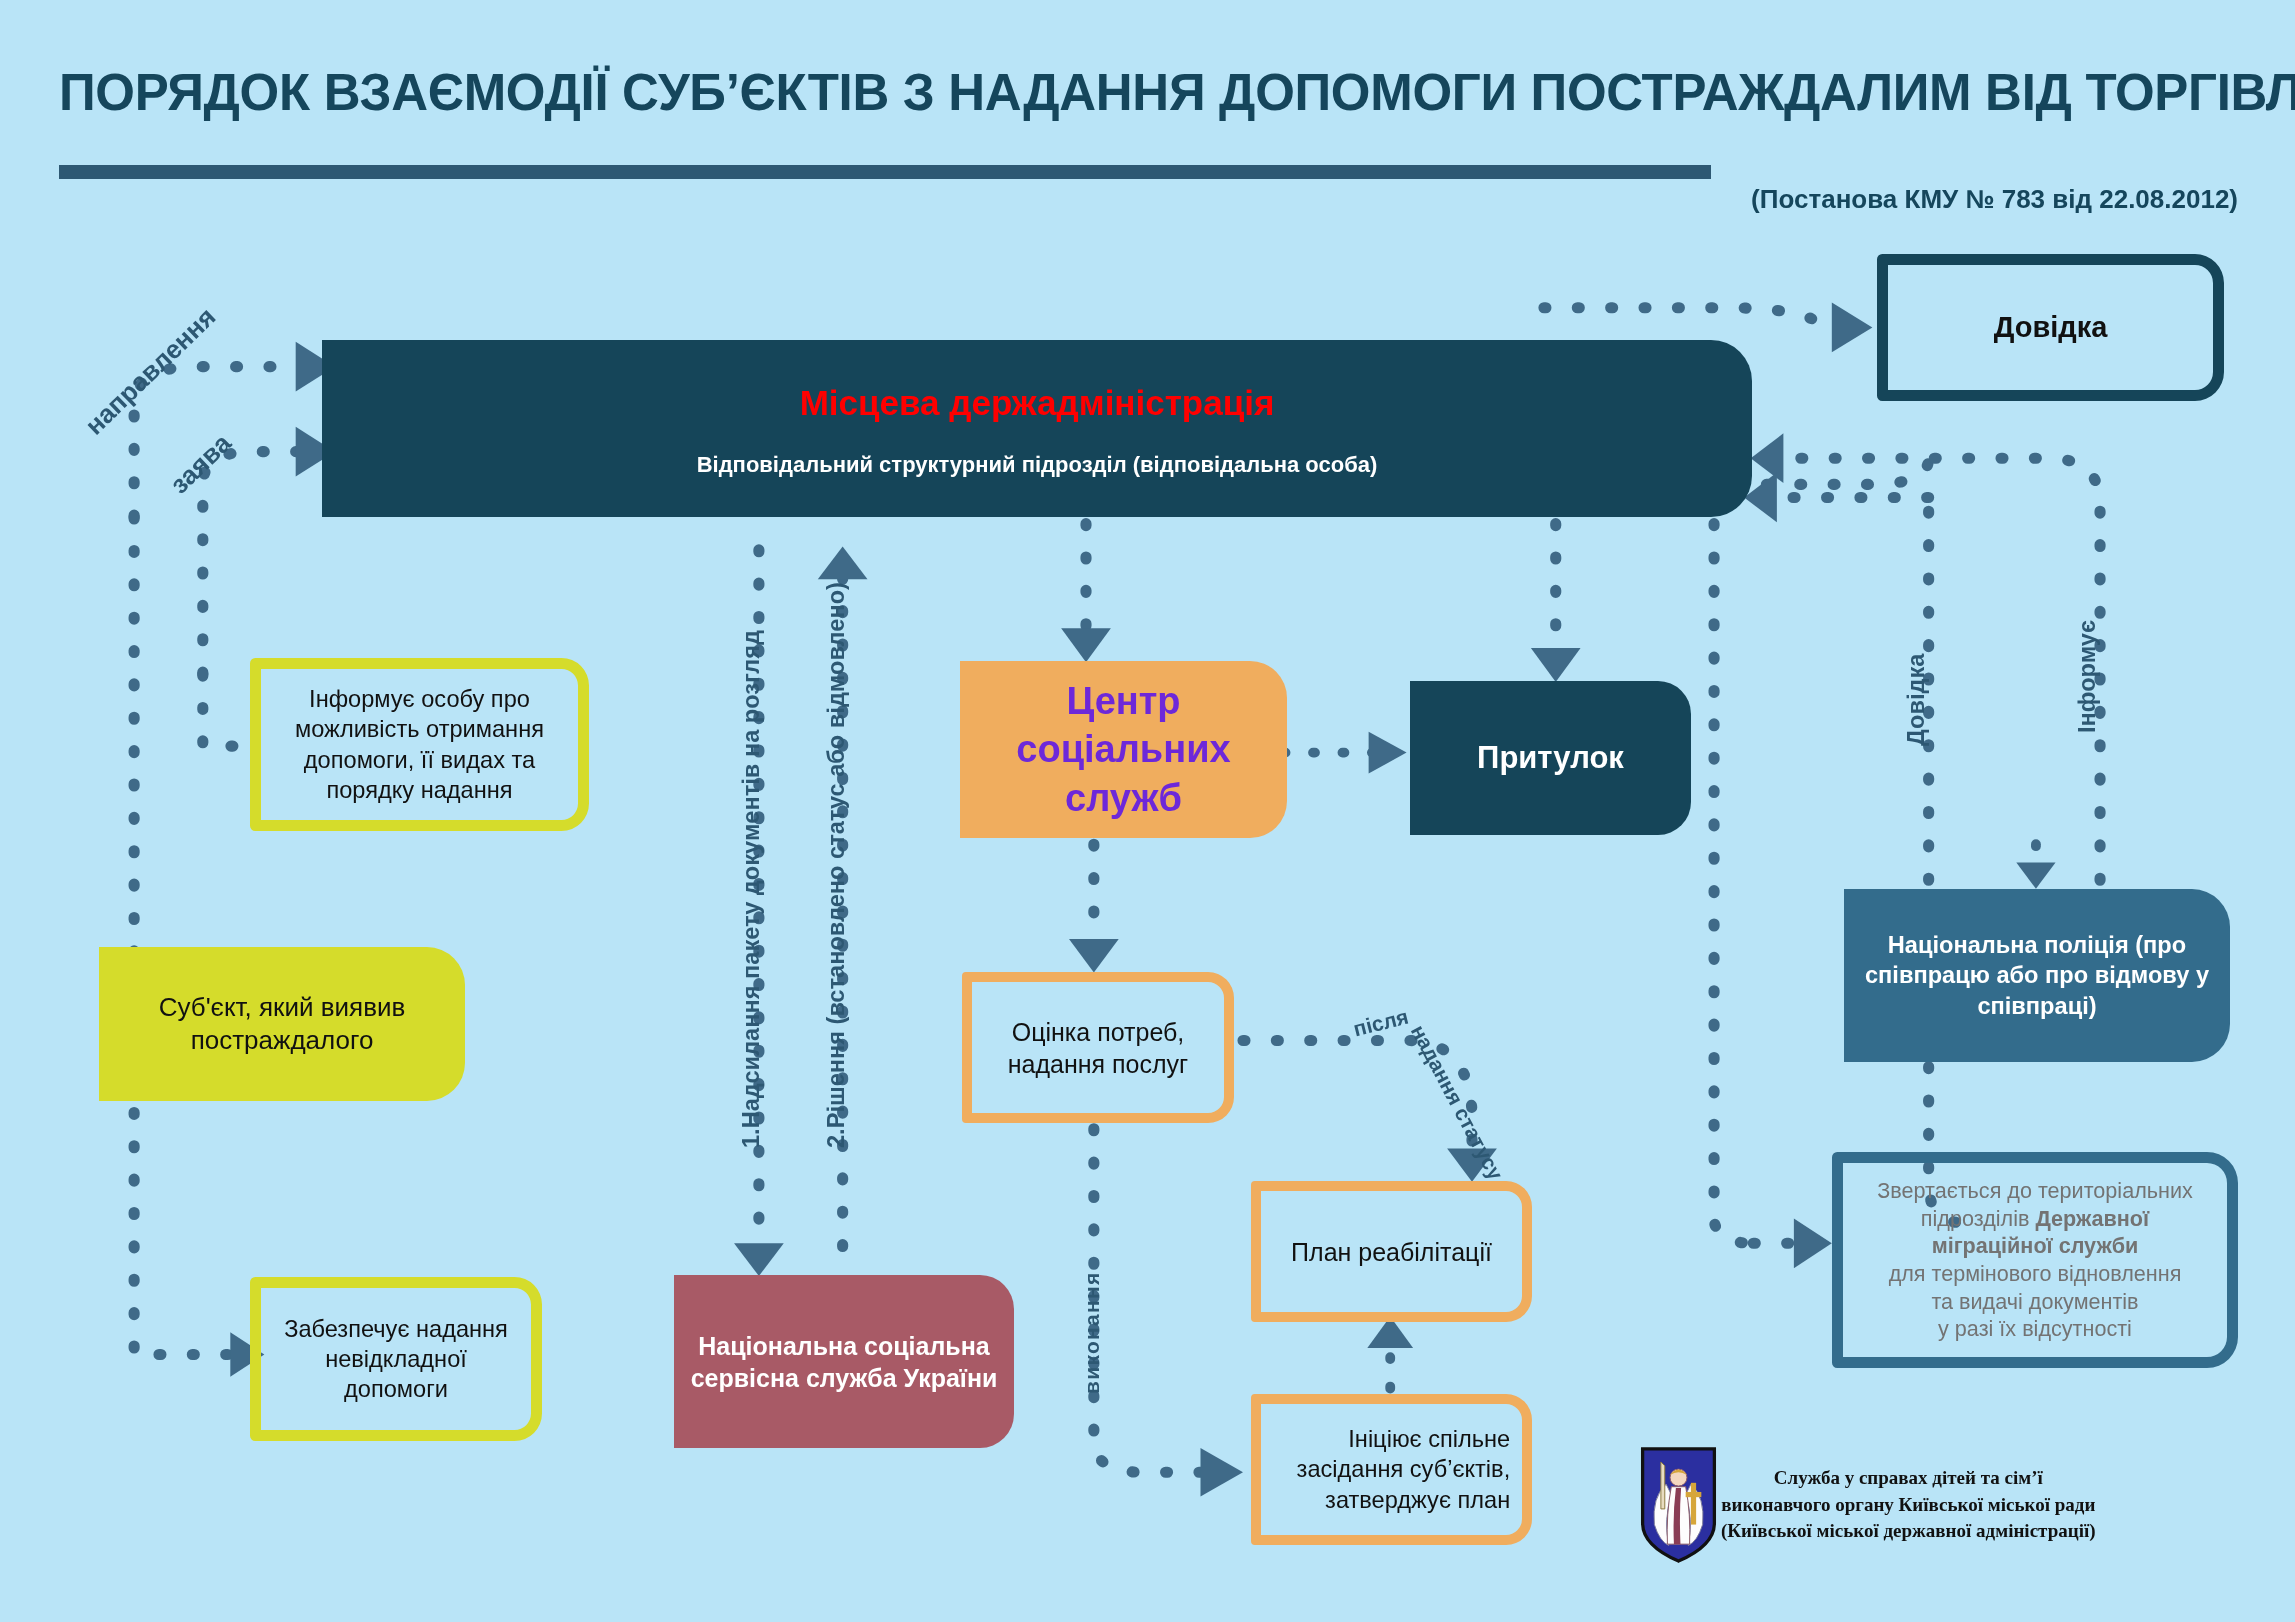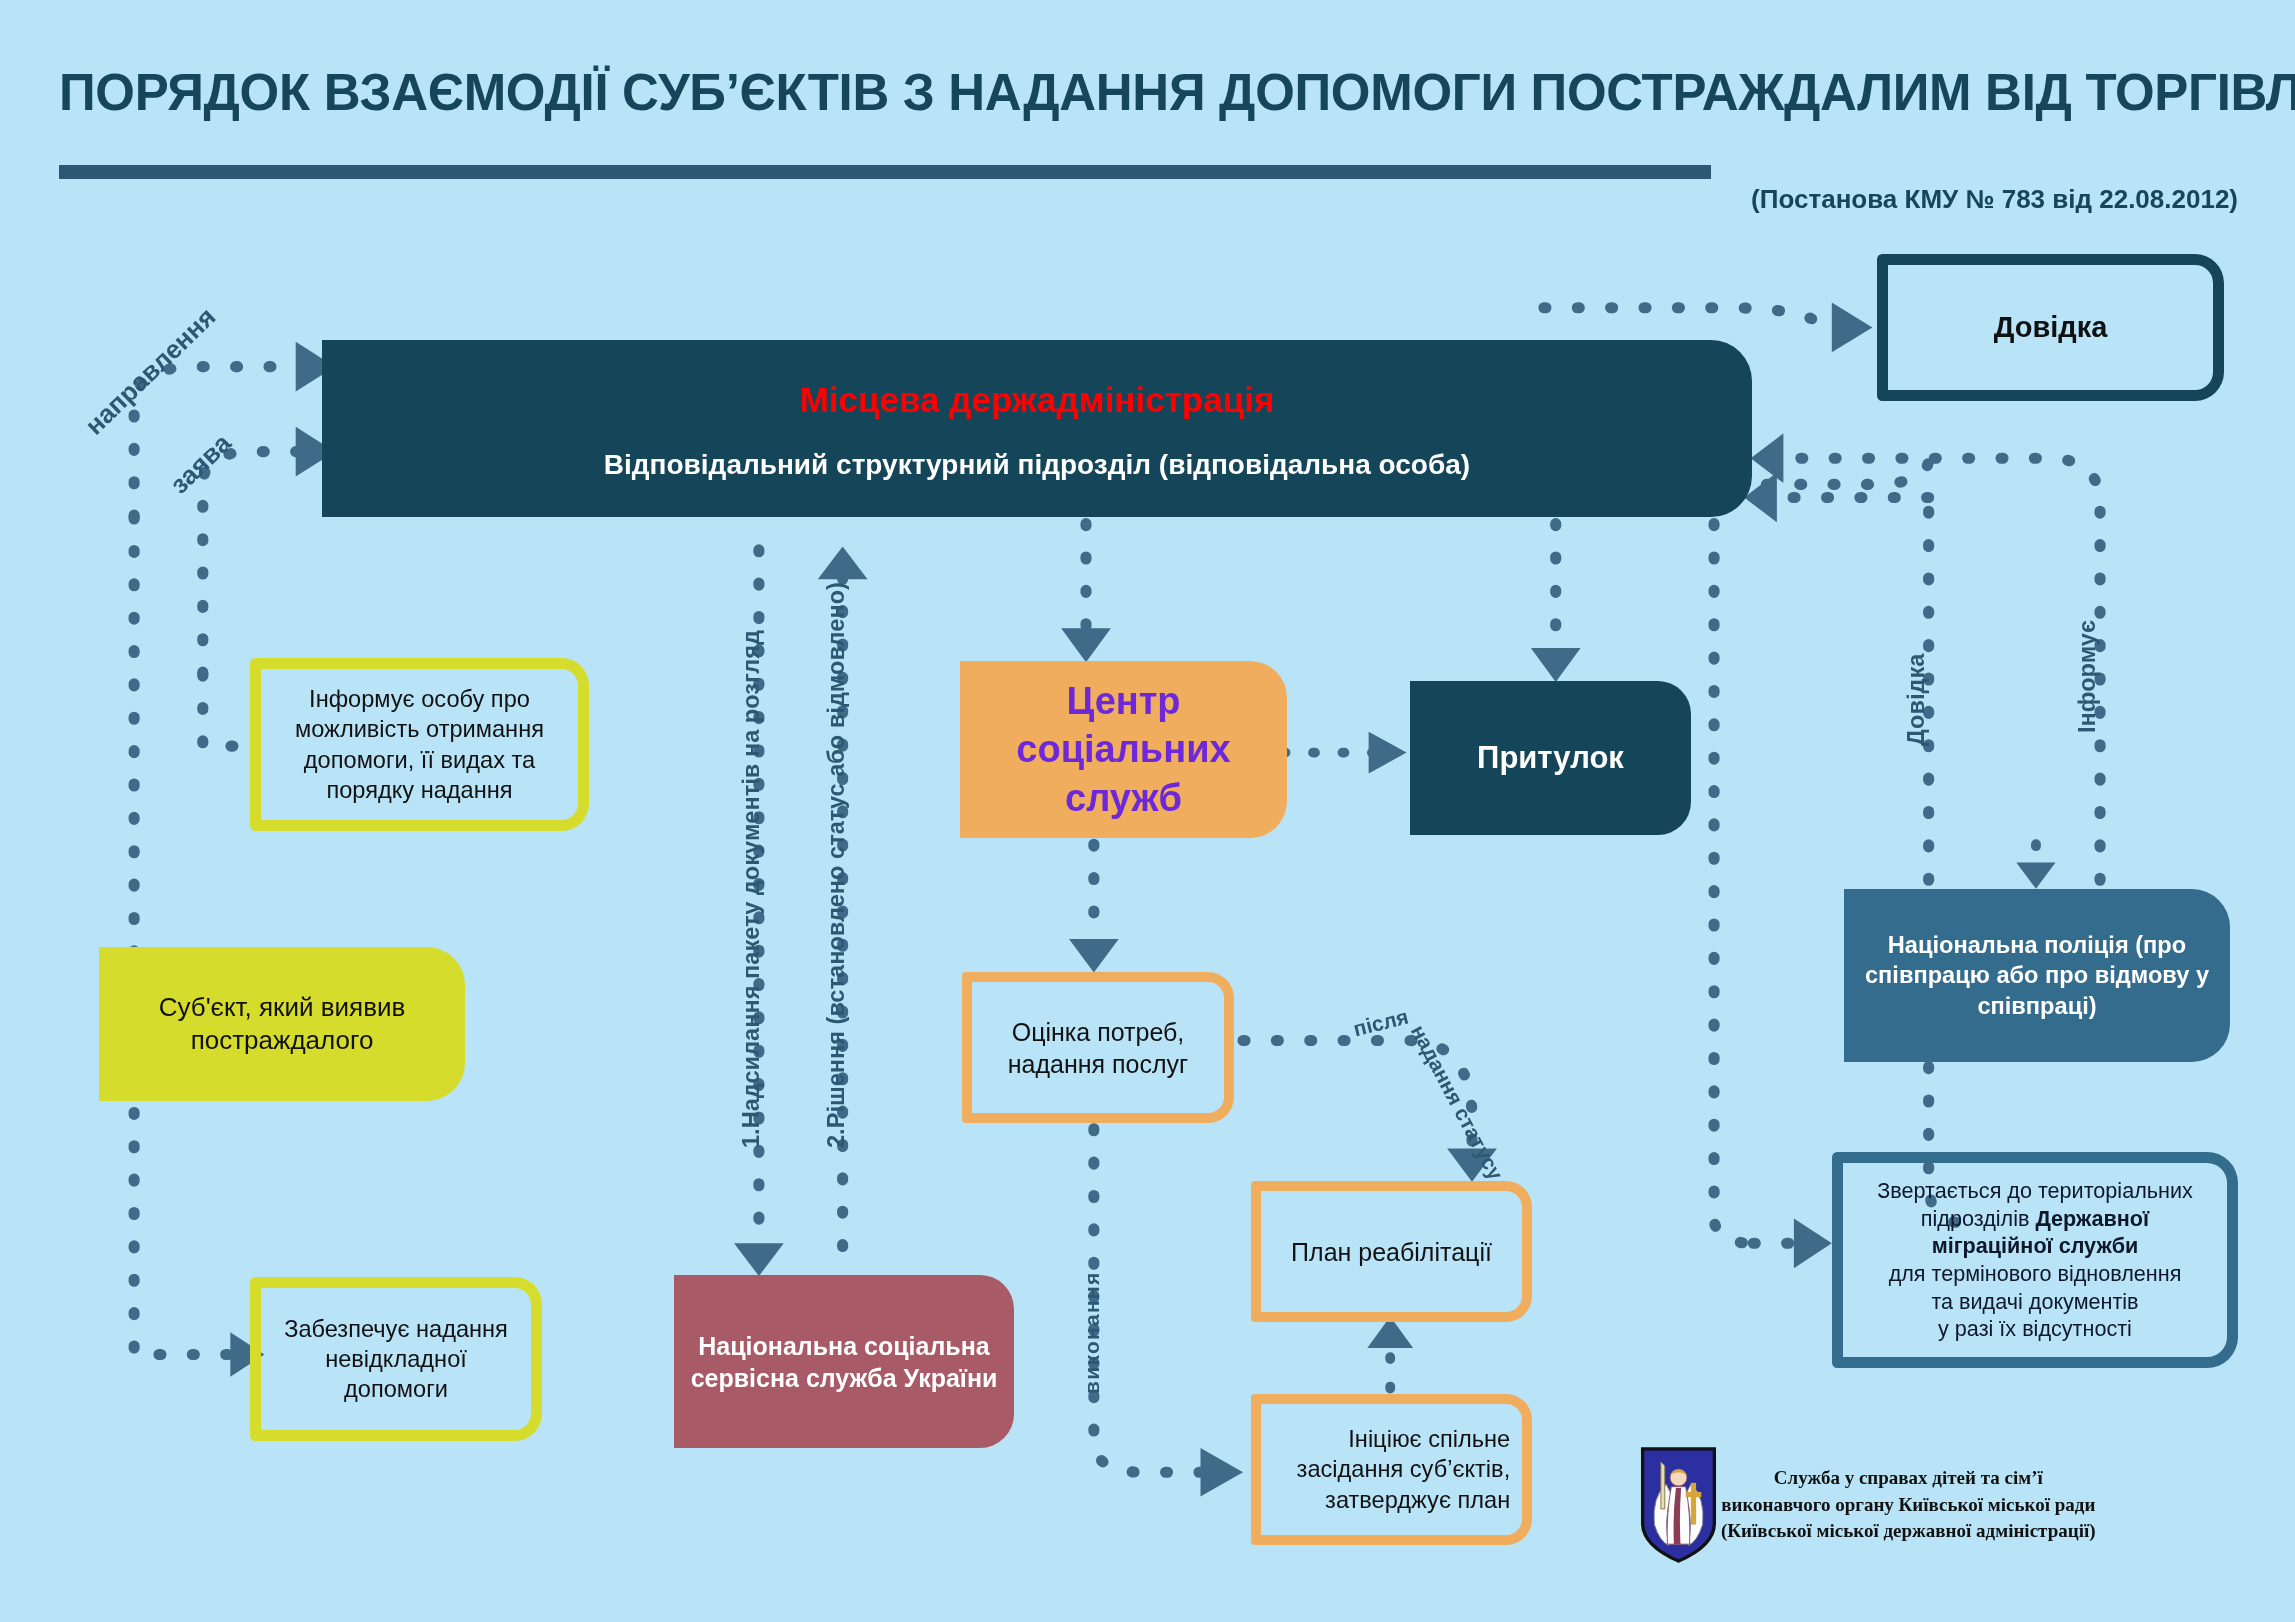--- a/index.html
+++ b/index.html
@@ -39,21 +39,21 @@
   }
 
   
   #admin-box{
     left:322px;top:340px;width:1430px;height:177px;
     background:#154559;
     border-radius:0 41px 41px 0;
     display:flex;flex-direction:column;align-items:center;justify-content:center;
   }
   #admin-title{color:#ff0000;font-weight:bold;font-size:35px;margin-top:3.9px;}
-  #admin-sub{color:#ffffff;font-weight:bold;font-size:28px;margin-top:29px;}
+  #admin-sub{color:#ffffff;font-weight:bold;font-size:22px;margin-top:29px;}
 
   
   #dovidka-box{
     left:1877px;top:254px;width:347px;height:147px;
     border:11px solid #154559;border-radius:5.2px 29px 29px 5.2px;
     color:#111;font-weight:bold;font-size:29px;
     background:transparent;
   }
 
   
@@ -114,21 +114,21 @@
 
   
   #police-box{
     left:1844px;top:889px;width:386px;height:173px;
     background:#336c8c;border-radius:0 38px 38px 0;
     color:#fff;font-weight:bold;font-size:23.6px;
   }
   #migration-box{
     left:1832px;top:1152px;width:406px;height:216px;
     border:11px solid #336c8c;border-radius:5.2px 31px 31px 5.2px;
-    color:#0f172a;font-size:21.6px;
+    color:#737373;font-size:21.6px;
   }
   #migration-box b{font-weight:bold;}
 
   
   .rot{
     position:absolute;color:#2d5873;font-weight:bold;white-space:nowrap;
     transform-origin:0 0;
   }
   #lbl-napravlennya{left:79px;top:419px;font-size:26px;transform:rotate(-44deg);}
   #lbl-zayava{left:164px;top:478px;font-size:26px;transform:rotate(-44deg);}

